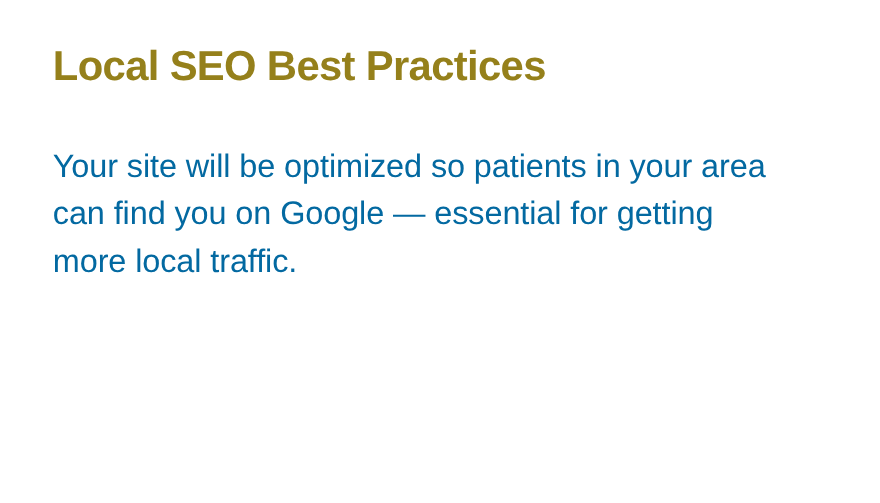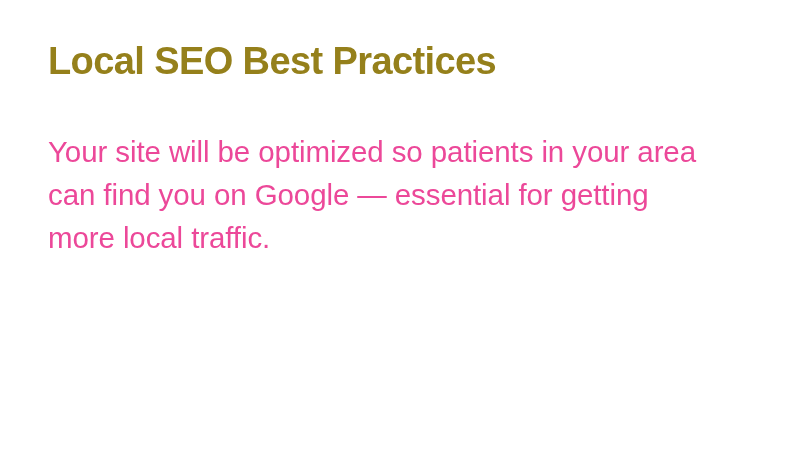--- a/index.html
+++ b/index.html
@@ -41,21 +41,21 @@
   .slide-body {
     margin: 0;
     padding: 0;
     margin-top: 46px;
     width: 668px;
     font-family: "Liberation Sans", sans-serif;
     font-size: 29.5px;
     font-weight: 400;
     line-height: 43px;
     letter-spacing: -0.1px;
-    color: #ec4899;
+    color: #0369a1;
   }
 </style>
 </head>
 <body>
 
 <div class="slide">
   <div class="content-block">
     <h1 class="slide-heading">Local SEO Best Practices</h1>
     <p class="slide-body">Your site will be optimized so patients in your area can find you on Google — essential for getting more local traffic.</p>
   </div>

